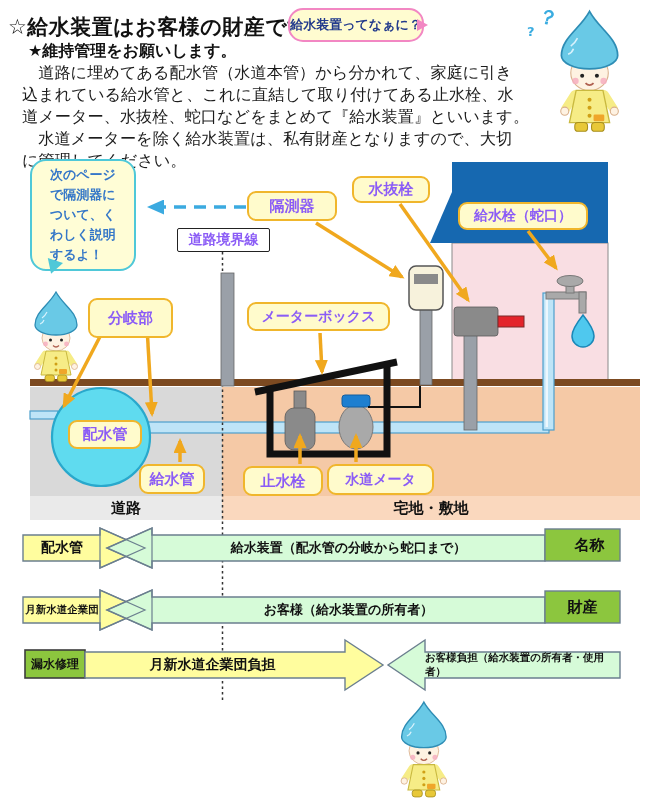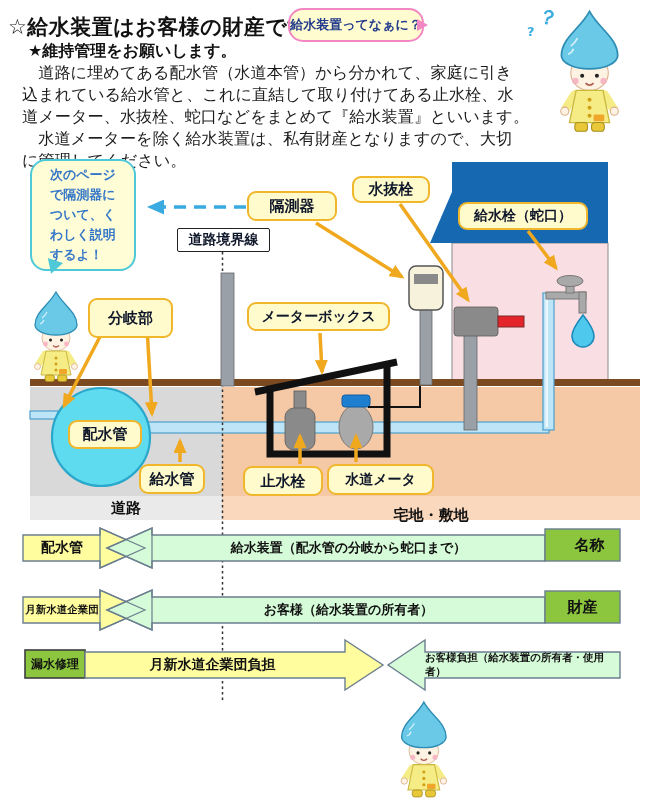--- a/index.html
+++ b/index.html
@@ -27,34 +27,34 @@
   #bubble-nextpage::after{content:'';position:absolute;left:12px;bottom:-13px;
     border:8px solid transparent;border-top:14px solid var(--bubble_teal);transform:rotate(18deg);}
   #bubble-coop{left:456px;top:701px;width:156px;height:94px;background:#FDFAD0;
     border:2px solid #63C8DC;border-radius:50%;font-size:13px;line-height:21px;color:#2D9BC8;
     justify-content:flex-start;padding-left:32px;text-align:left;}
   #bubble-coop::before{content:'';position:absolute;left:-14px;top:40px;
     border:8px solid transparent;border-right:15px solid #63C8DC;}
   
   .lbl{position:absolute;box-sizing:border-box;background:var(--label_fill);
     border:2px solid var(--label_border);border-radius:9px;display:flex;align-items:center;
-    justify-content:center;font-weight:bold;font-size:15px;color:#0f172a;}
+    justify-content:center;font-weight:bold;font-size:15px;color:#8b5cf6;}
   .lbl-plain{background:#fff;border:1.5px solid #222;border-radius:2px;font-size:14px;}
   #lbl-kakusokuki{left:247px;top:191px;width:90px;height:30px;}
   #lbl-boundary{left:177px;top:228px;width:93px;height:24px;}
   #lbl-mizunuki{left:352px;top:176px;width:78px;height:27px;}
   #lbl-faucet{left:458px;top:202px;width:130px;height:28px;font-size:14px;}
   #lbl-meterbox{left:247px;top:302px;width:143px;height:29px;font-size:14px;}
   #lbl-bunki{left:88px;top:298px;width:85px;height:40px;}
   #lbl-haisui{left:68px;top:420px;width:74px;height:29px;}
   #lbl-kyusui{left:139px;top:464px;width:66px;height:30px;}
   #lbl-shisui{left:243px;top:466px;width:80px;height:30px;}
   #lbl-meter{left:327px;top:464px;width:107px;height:31px;font-size:14px;}
   #road-text{left:30px;top:497px;width:192px;height:22px;display:flex;align-items:center;justify-content:center;font-size:15px;}
-  #takuchi-text{left:222px;top:497px;width:418px;height:37px;display:flex;align-items:center;justify-content:center;font-size:15px;}
+  #takuchi-text{left:222px;top:497px;width:418px;height:22px;display:flex;align-items:center;justify-content:center;font-size:15px;}
   
   .bt{position:absolute;display:flex;align-items:center;justify-content:center;font-weight:bold;color:#111;}
   #bt-r1l{left:23px;top:534px;width:78px;height:28px;font-size:14px;}
   #bt-r1c{left:160px;top:534px;width:377px;height:28px;font-size:13px;}
   #bt-r1r{left:545px;top:529px;width:89px;height:32px;font-size:15px;}
   #bt-r2l{left:23px;top:596px;width:78px;height:28px;font-size:10.5px;}
   #bt-r2c{left:160px;top:596px;width:377px;height:28px;font-size:13px;}
   #bt-r2r{left:545px;top:591px;width:75px;height:32px;font-size:15px;}
   #bt-r3l{left:25px;top:650px;width:60px;height:28px;font-size:12px;}
   #bt-r3y{left:85px;top:651px;width:255px;height:28px;font-size:14px;}

